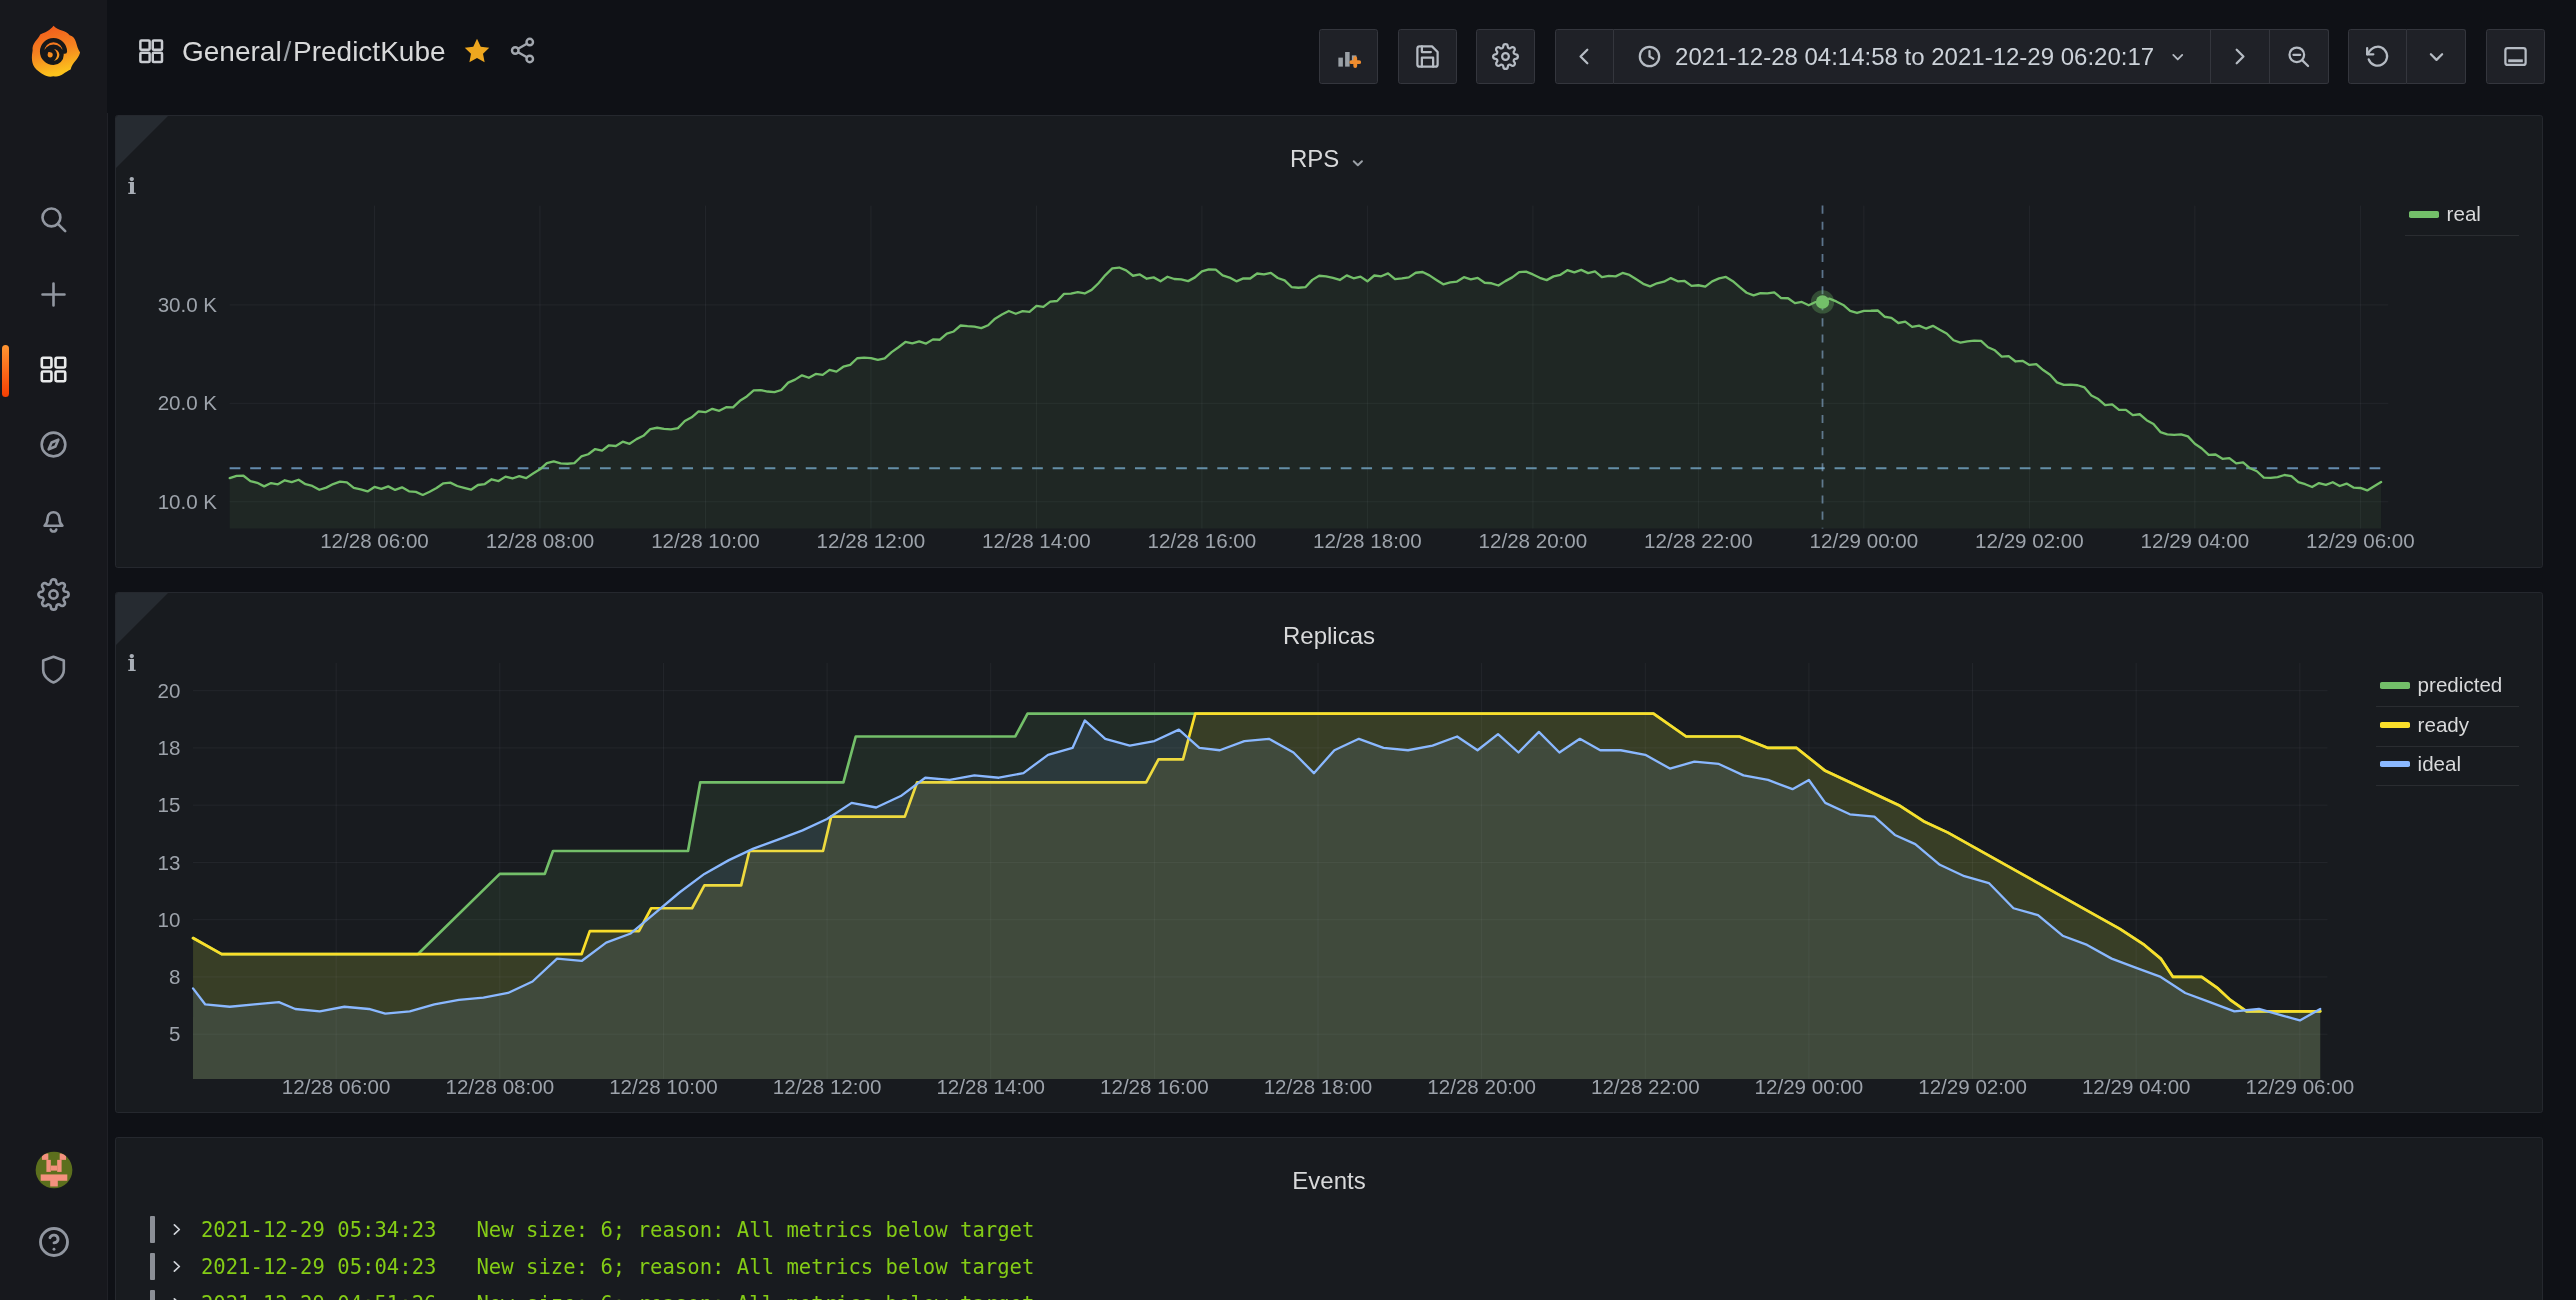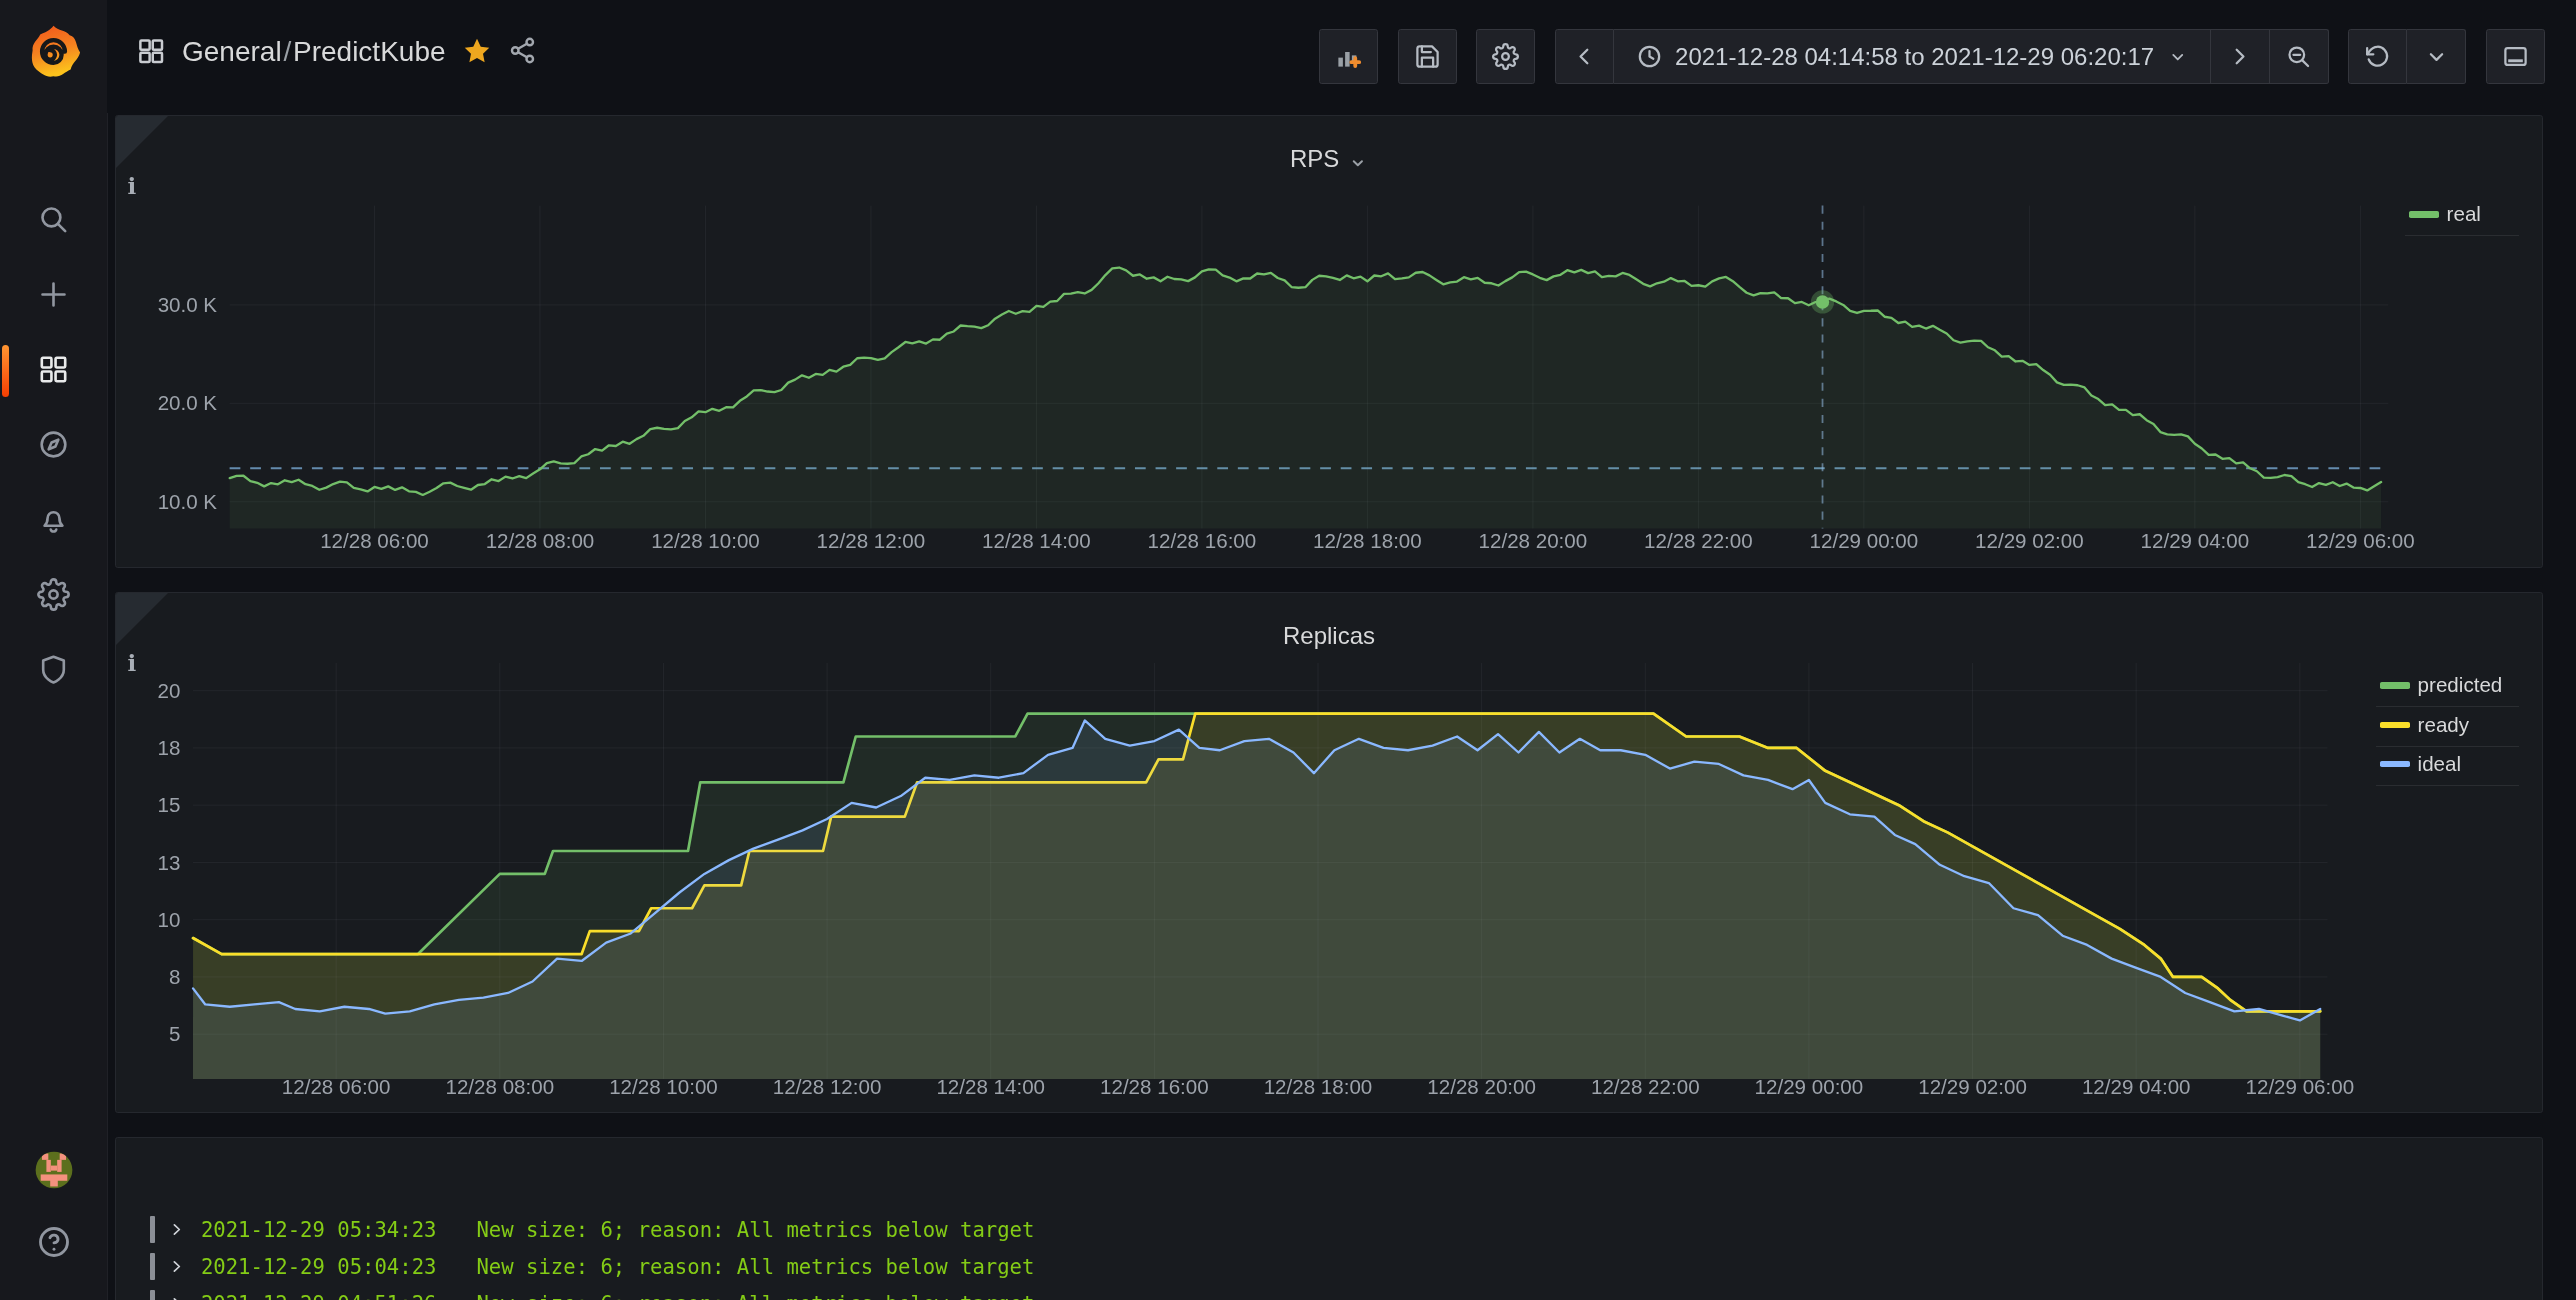--- a/index.html
+++ b/index.html
@@ -398,20 +398,23 @@
         <span class="legend-label">ready</span>
       </div>
       <div class="legend-item">
         <span class="legend-swatch" style="background: rgb(138, 184, 255);"></span>
         <span class="legend-label">ideal</span>
       </div>
     </div>
 </section>
 
 <section class="panel" id="events-panel">
+  <div class="panel-h">
+    <span class="panel-title">Events</span>
+  </div>
   <div class="ev-rows" id="events-rows">
       <div class="ev-row">
         <span class="ev-bar"></span>
         <span class="ev-chev">
           <svg viewBox="0 0 24 24">
             <path d="M9 5.5 L16 12 L9 18.5"></path>
           </svg>
         </span>
         <span class="ev-time">2021-12-29 05:34:23</span>
         <span class="ev-msg">New size: 6; reason: All metrics below target</span>

